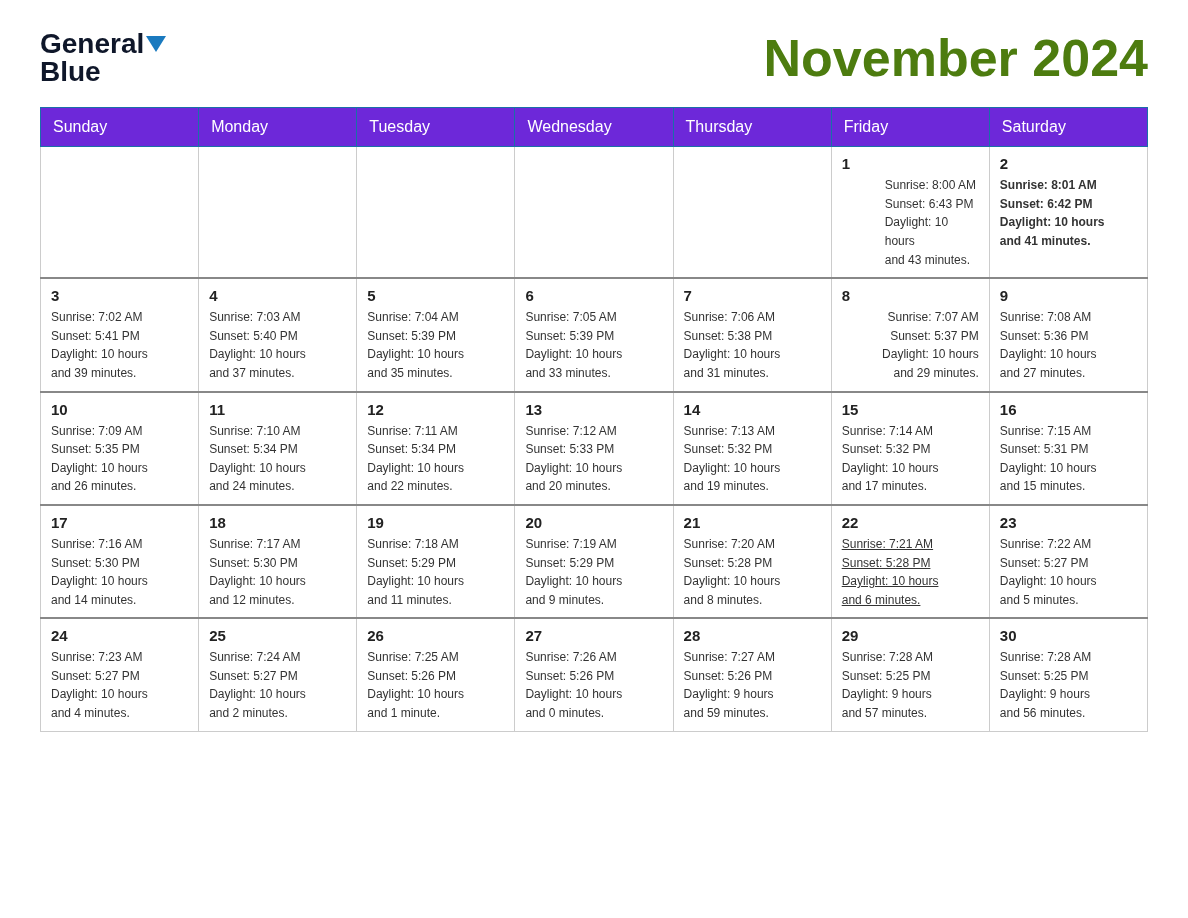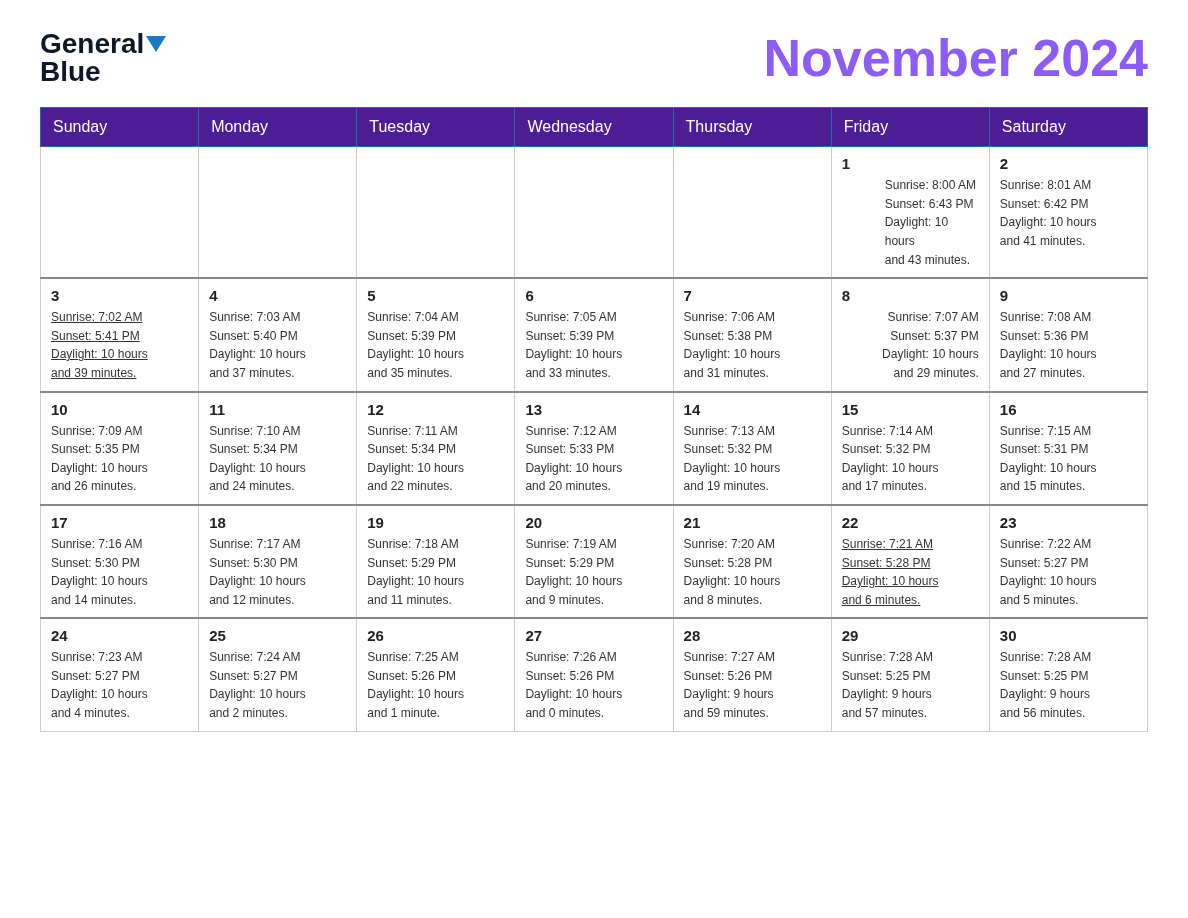--- a/index.html
+++ b/index.html
@@ -46,35 +46,35 @@
     .logo-top-row {
       display: flex;
       align-items: center;
     }
     .title-area {
       text-align: right;
     }
     .month-title {
       font-size: 52px;
       font-weight: bold;
-      color: #8b5cf6;
+      color: #4d7c0f;
       line-height: 1.1;
     }
     .location-title {
       font-size: 22px;
       color: #555;
       margin-top: 4px;
     }
     .calendar-table {
       width: 100%;
       border-collapse: collapse;
       border: 1px solid #999;
     }
     .calendar-table th {
-      background-color: #4c1d95;
+      background-color: #6d28d9;
       color: #fff;
       font-size: 16px;
       font-weight: normal;
       padding: 10px 12px;
       text-align: left;
       border: 1px solid #1a6fa8;
     }
     .calendar-table td {
       vertical-align: top;
       padding: 8px 10px;
@@ -141,30 +141,30 @@
         <td class="empty-cell"></td>
         <td>
           <span class="day-number">1</span>
           <div class="day-info" style="white-space: pre-line; margin-left: 43px;">Sunrise: 8:00 AM
 Sunset: 6:43 PM
 Daylight: 10 hours
 and 43 minutes.</div>
         </td>
         <td>
           <span class="day-number">2</span>
-          <div class="day-info" style="white-space: pre-line;">Sunrise: 8:01 AM
+          <div class="day-info" style="white-space: pre-line; font-weight: bold;">Sunrise: 8:01 AM
 Sunset: 6:42 PM
 Daylight: 10 hours
 and 41 minutes.</div>
         </td>
       </tr>
       <tr class="row-divider">
         <td>
           <span class="day-number">3</span>
-          <div class="day-info" style="white-space: pre-line; text-decoration: underline;">Sunrise: 7:02 AM
+          <div class="day-info" style="white-space: pre-line;">Sunrise: 7:02 AM
 Sunset: 5:41 PM
 Daylight: 10 hours
 and 39 minutes.</div>
         </td>
         <td>
           <span class="day-number">4</span>
           <div class="day-info" style="white-space: pre-line;">Sunrise: 7:03 AM
 Sunset: 5:40 PM
 Daylight: 10 hours
 and 37 minutes.</div>

